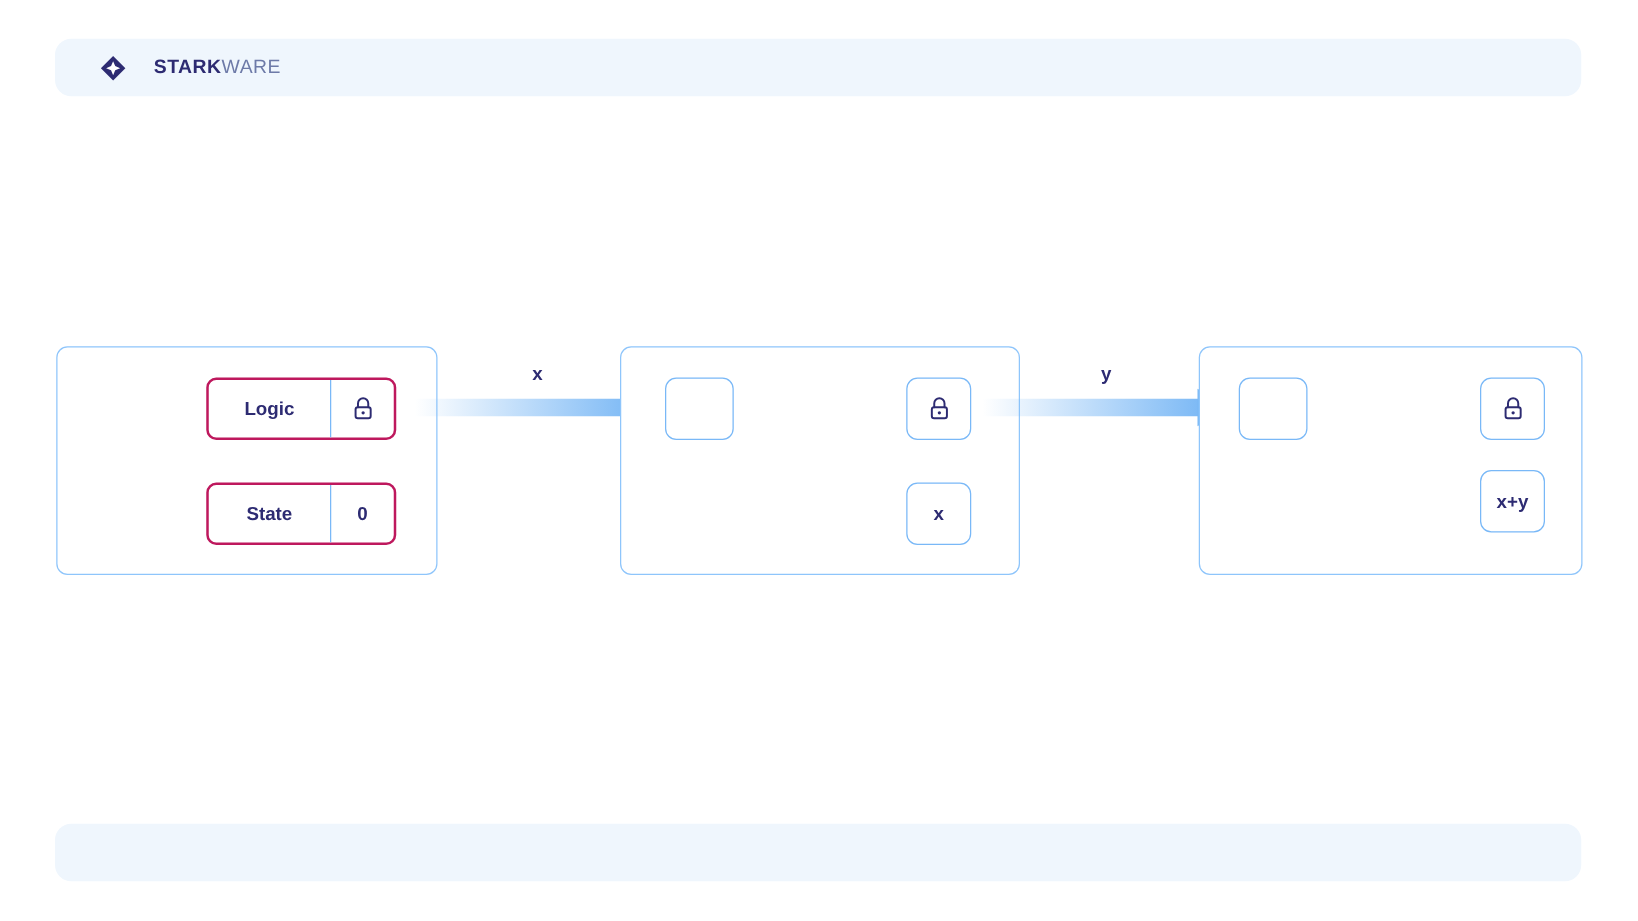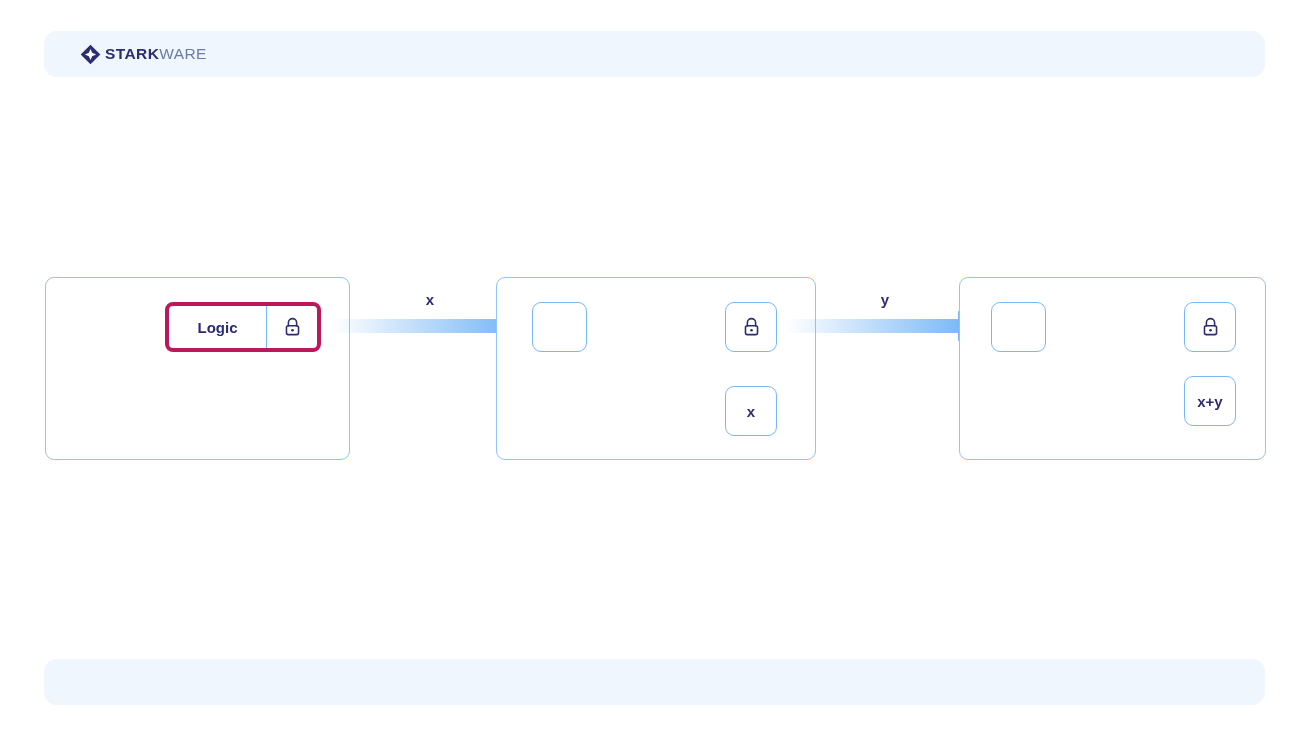--- a/index.html
+++ b/index.html
@@ -24,21 +24,21 @@
     height: 46px;
     background: #eff6fd;
     border-radius: 13px;
     display: flex;
     align-items: center;
   }
   .brand {
     display: flex;
     align-items: center;
     margin-left: 36px;
-    gap: 4px;
+    gap: 22px;
   }
   .brand-mark {
     width: 21px;
     height: 21px;
     display: block;
   }
   .brand-text {
     font-size: 15.5px;
     letter-spacing: 0.4px;
     line-height: 1;
@@ -82,21 +82,21 @@
     box-sizing: border-box;
   }
   .panel-1 { left: 45px;  top: 277px; width: 305px; height: 183px; }
   .panel-2 { left: 496px; top: 277px; width: 320px; height: 183px; }
   .panel-3 { left: 959px; top: 277px; width: 307px; height: 183px; }
 
   
   .pill-row {
     position: absolute;
     display: flex;
-    border: 4px solid #be185d;
+    border: 2px solid #be185d;
     border-radius: 8px;
     background: #ffffff;
     box-sizing: border-box;
     overflow: hidden;
     height: 50px;
   }
   .pill-cell {
     display: flex;
     align-items: center;
     justify-content: center;
@@ -184,20 +184,24 @@
       <span>
         <svg class="lock-glyph" viewBox="0 0 24 25" aria-hidden="true">
           <path d="M7.3 11.2 V7.6 a4.7 4.7 0 0 1 9.4 0 v3.6" fill="none" stroke="#2d2b72" stroke-width="1.8" stroke-linecap="round"></path>
           <rect x="5.1" y="11.1" width="13.8" height="10.1" rx="2.1" fill="none" stroke="#2d2b72" stroke-width="1.8"></rect>
           <circle cx="12" cy="16.2" r="1.5" fill="#2d2b72"></circle>
         </svg>
       </span>
     </div>
   </div>
 
+  <div class="pill-row row-state">
+    <div class="pill-cell label">State</div>
+    <div class="pill-cell value">0</div>
+  </div>
 
   <div class="arrow arrow-1">
     <svg width="205" height="40" viewBox="0 0 205 40" aria-hidden="true">
       <defs>
         <linearGradient id="agrad1" x1="0" y1="0" x2="1" y2="0">
           <stop offset="0%" stop-color="#7ab8f5" stop-opacity="0"></stop>
           <stop offset="100%" stop-color="#7ab8f5" stop-opacity="1"></stop>
         </linearGradient>
       </defs>
       <rect x="0" y="13" width="178" height="14" fill="url(#agrad1)"></rect>

